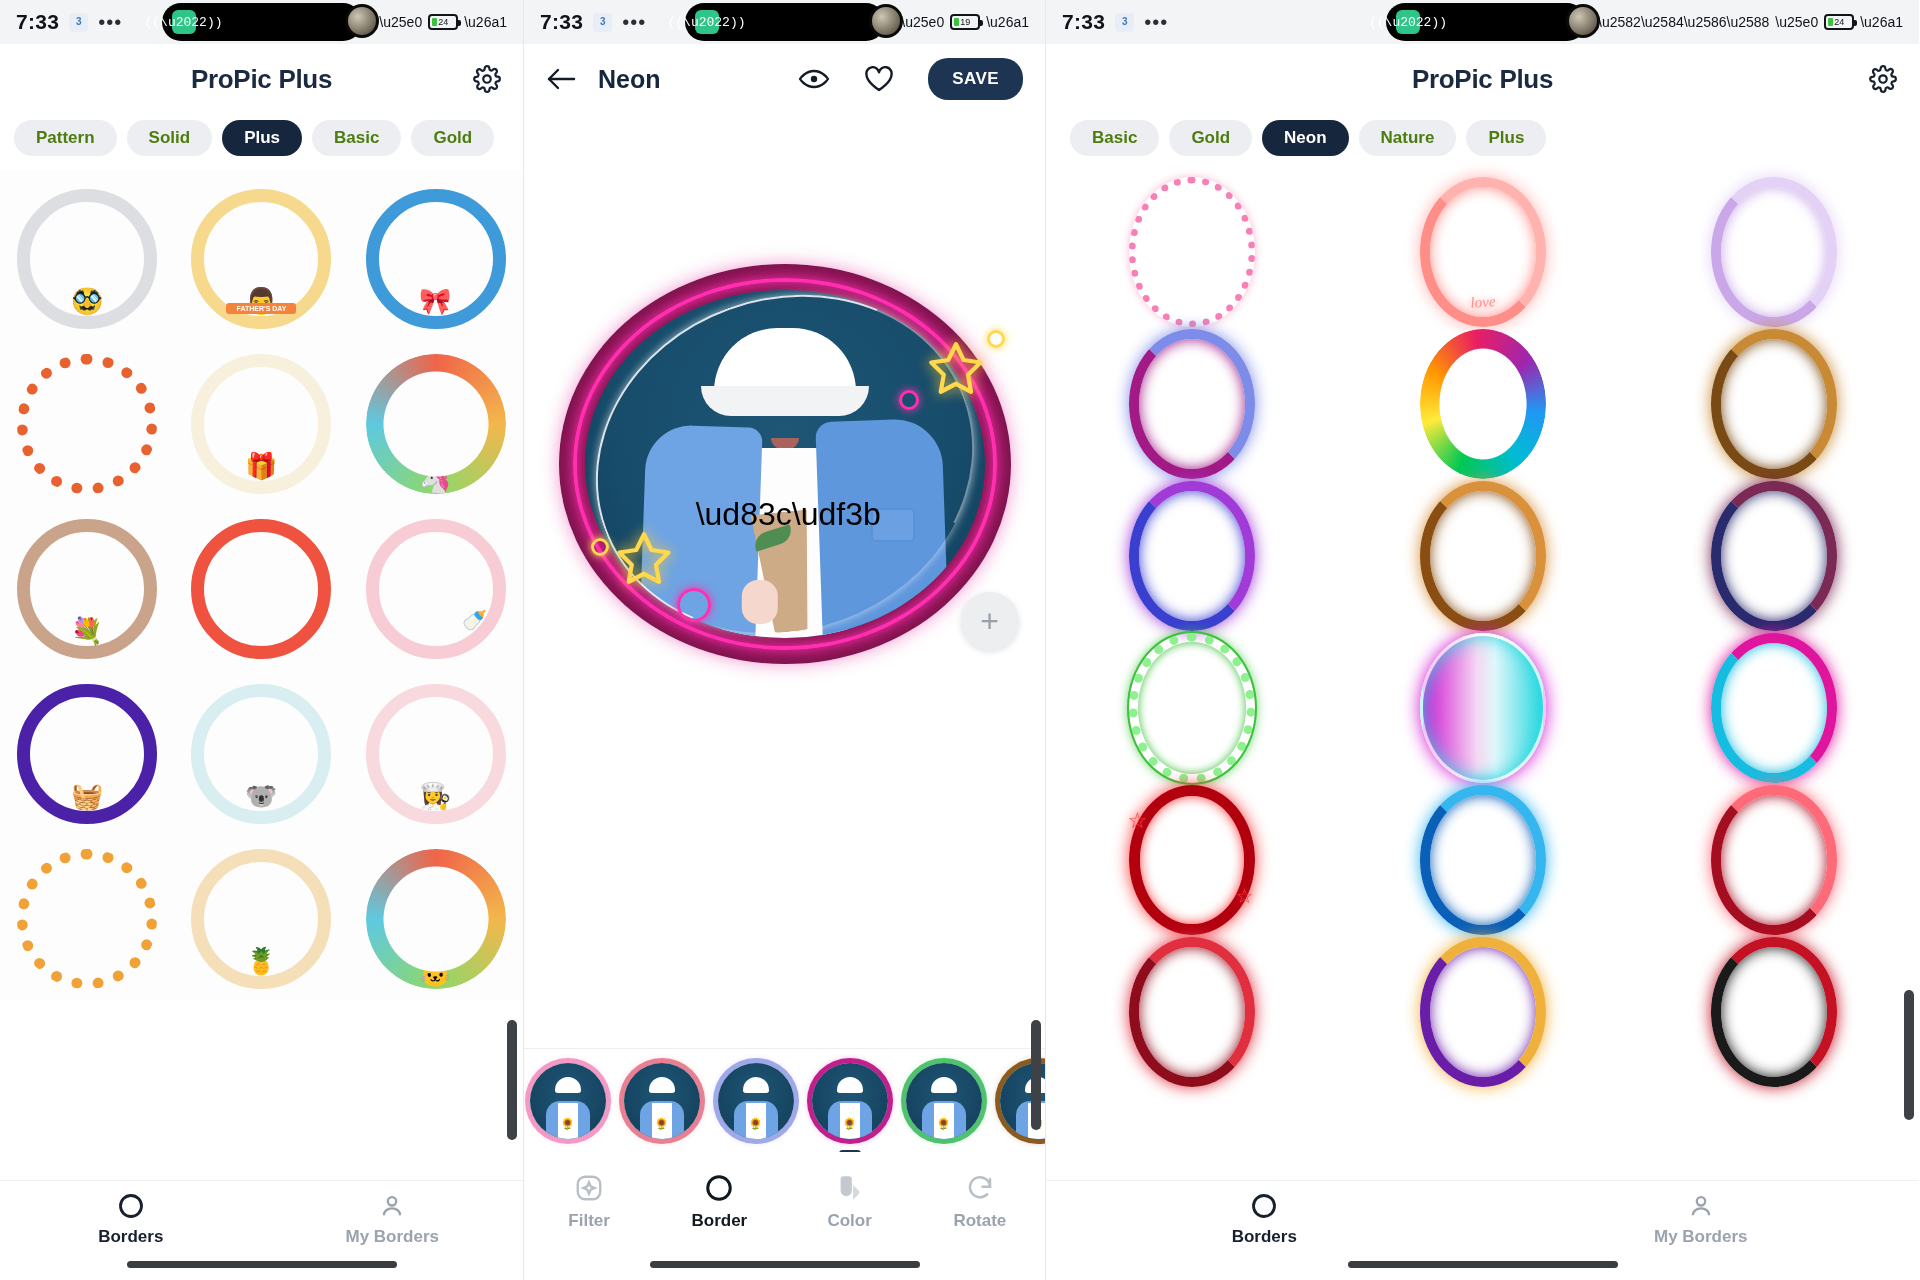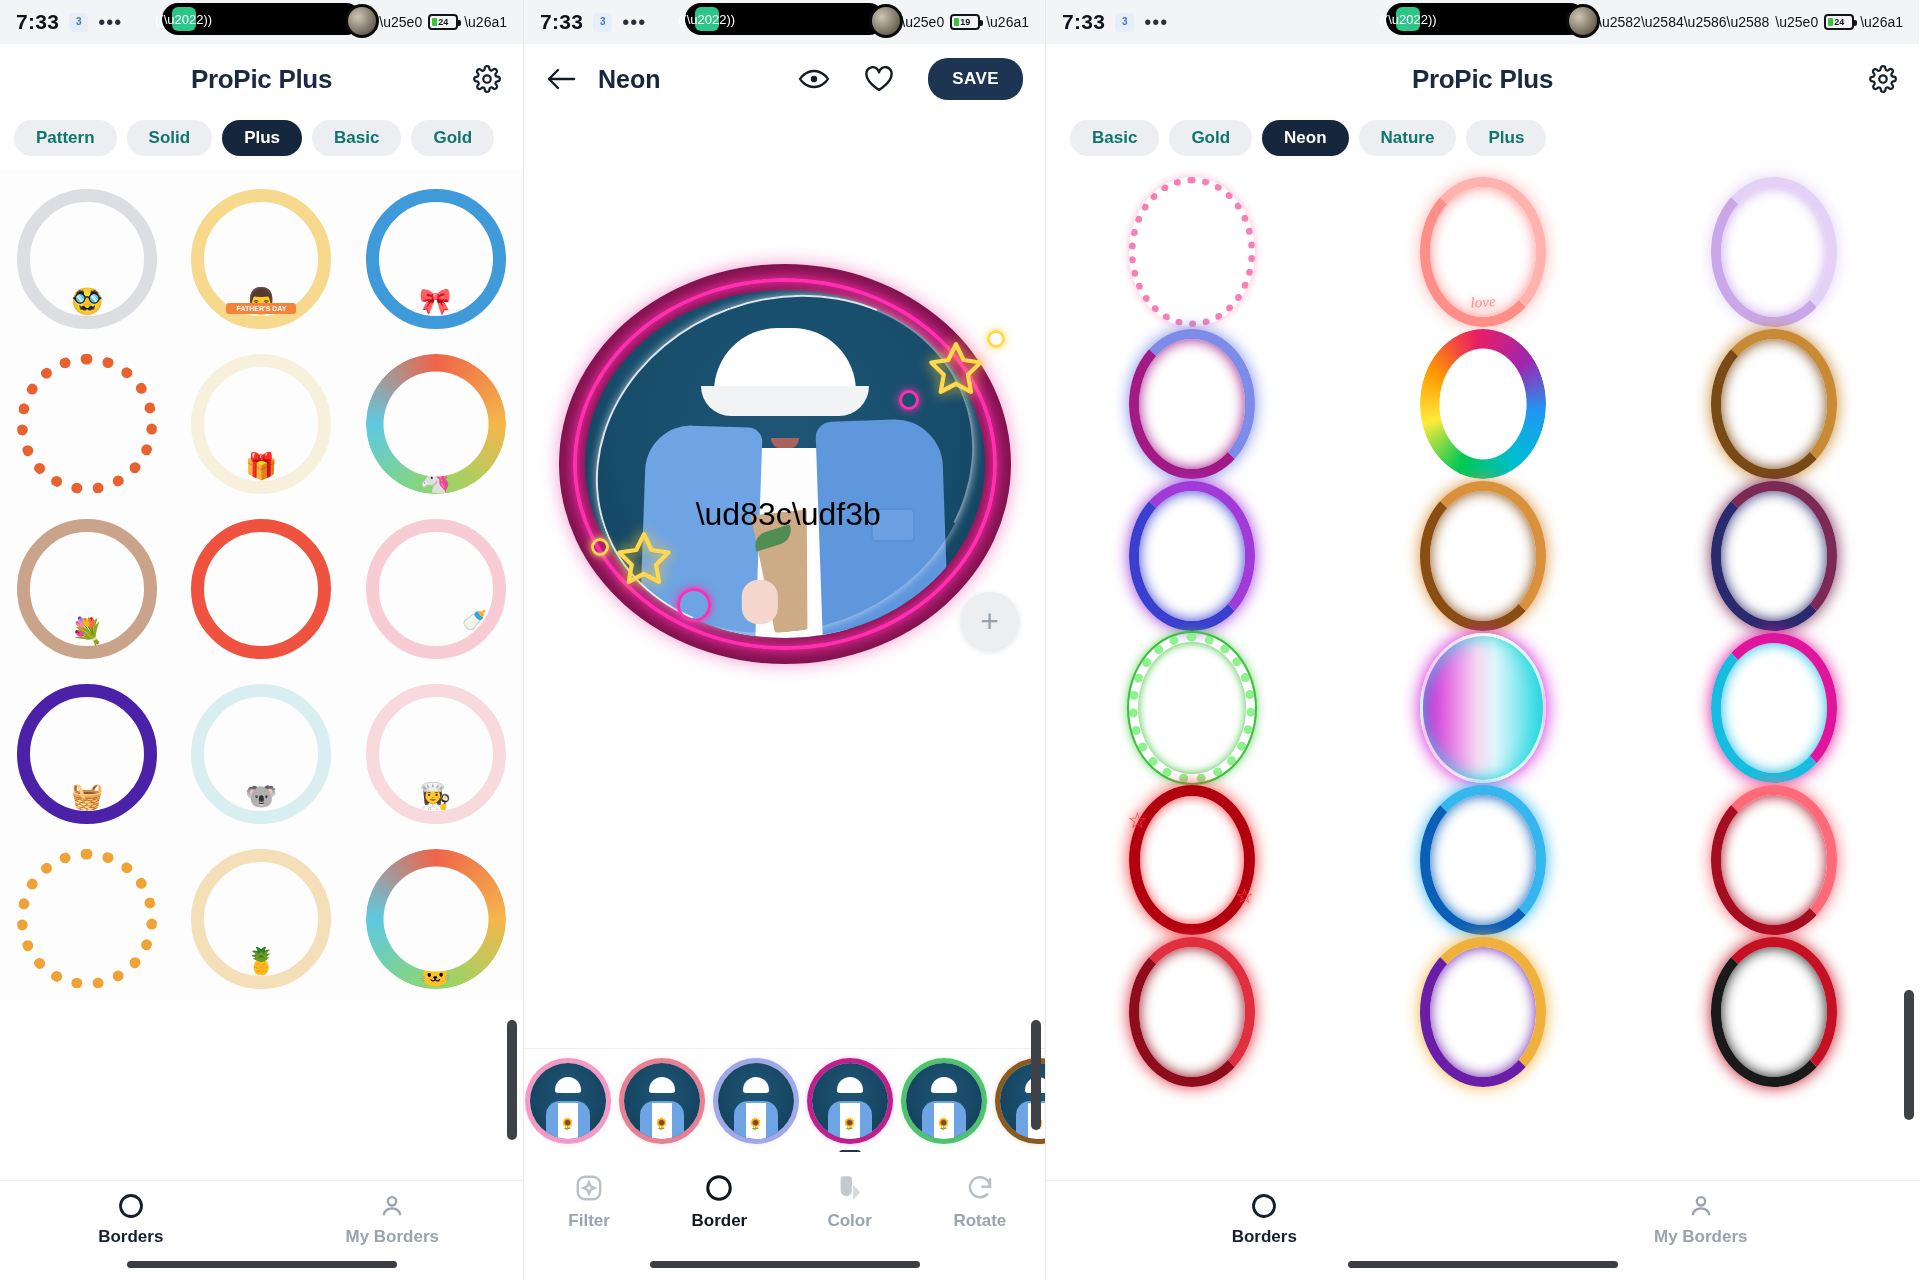--- a/index.html
+++ b/index.html
@@ -28,25 +28,25 @@
   .sb-dots { margin-left: 10px; font-size: 20px; color: #2b3038; letter-spacing: 1px; line-height: 0.4; }
   .sb-right { margin-left: auto; display: flex; align-items: center; gap: 6px; }
   .sb-ico { font-size: 14px; color: #10131a; }
   .sb-hd { font-size: 11px; font-weight: 700; color: #10131a; }
   .sb-batt {
     border: 2px solid #10131a; border-radius: 4px; width: 30px; height: 16px;
     display: flex; align-items: center; padding: 2px; position: relative;
   }
   .sb-batt::after { content:""; position:absolute; right:-5px; top:4px; width:3px; height:6px; background:#10131a; border-radius:0 2px 2px 0;}
   .sb-batt i { display:block; height:100%; background:#3ec13e; border-radius:1px; font-style:normal; }
-  .sb-battnum { position:absolute; left:50%; top:50%; transform:translate(-50%,-50%); font-size:9px; font-weight:700; color:#10131a;}
+  .sb-battnum { position:absolute; left:50%; top:50%; transform:translate(-50%,-50%); font-size:9px; font-weight:400; color:#10131a;}
   .pill {
     position: absolute; left: 50%; transform: translateX(-50%); top: 3px;
-    width: 200px; height: 32px; border-radius: 19px; background: #000;
-    display: flex; align-items: center; padding-left: 10px; z-index: 3;
+    width: 200px; height: 38px; border-radius: 19px; background: #000;
+    display: flex; align-items: center; padding-left: 10px; z-index: 3; font-family: Liberation Mono, monospace;
   }
   .pill .app {
     width: 24px; height: 24px; border-radius: 6px; background: #2ec588;
     display:flex; align-items:center; justify-content:center; color:#fff; font-size:13px;
   }
   .avatar-cam {
     position:absolute; top:4px; width:34px; height:34px; border-radius:50%;
     background: radial-gradient(circle at 35% 35%, #cfc7b3, #6d6657 70%, #2b2a26);
     border: 3px solid #0a0a0a; z-index: 4;
   }
@@ -54,21 +54,21 @@
   
   .appbar { height: 70px; display: flex; align-items: center; padding: 0 22px; position: relative; }
   .app-title { font-size: 26px; font-weight: 700; color: #1b2a41; letter-spacing: -.3px; }
   .app-title.centered { position:absolute; left:50%; transform:translateX(-50%); }
   .gear { margin-left: auto; color:#16202e; }
   .icon-btn { background:none; border:none; cursor:pointer; display:flex; align-items:center; justify-content:center; }
 
   
   .tabs { display:flex; gap: 10px; padding: 6px 14px 14px; }
   .chip {
-    height: 36px; border-radius: 18px; background:#eceef1; color:#0f766e;
+    height: 36px; border-radius: 18px; background:#eceef1; color:#4d7c0f;
     font-size: 17px; font-weight: 700; display:flex; align-items:center;
     justify-content:center; padding: 0 22px; white-space:nowrap; cursor:pointer;
   }
   .chip.active { background:#16263d; color:#ffffff; }
 
   
   .grid { display:grid; grid-template-columns: repeat(3, 1fr); padding: 6px 0 0; }
   .grid.left-grid { background:#fdfdfd; }
   .cell { height: 165px; display:flex; align-items:center; justify-content:center; position:relative; cursor:pointer; }
   .ring { width: 140px; height: 140px; border-radius: 50%; position: relative; }

